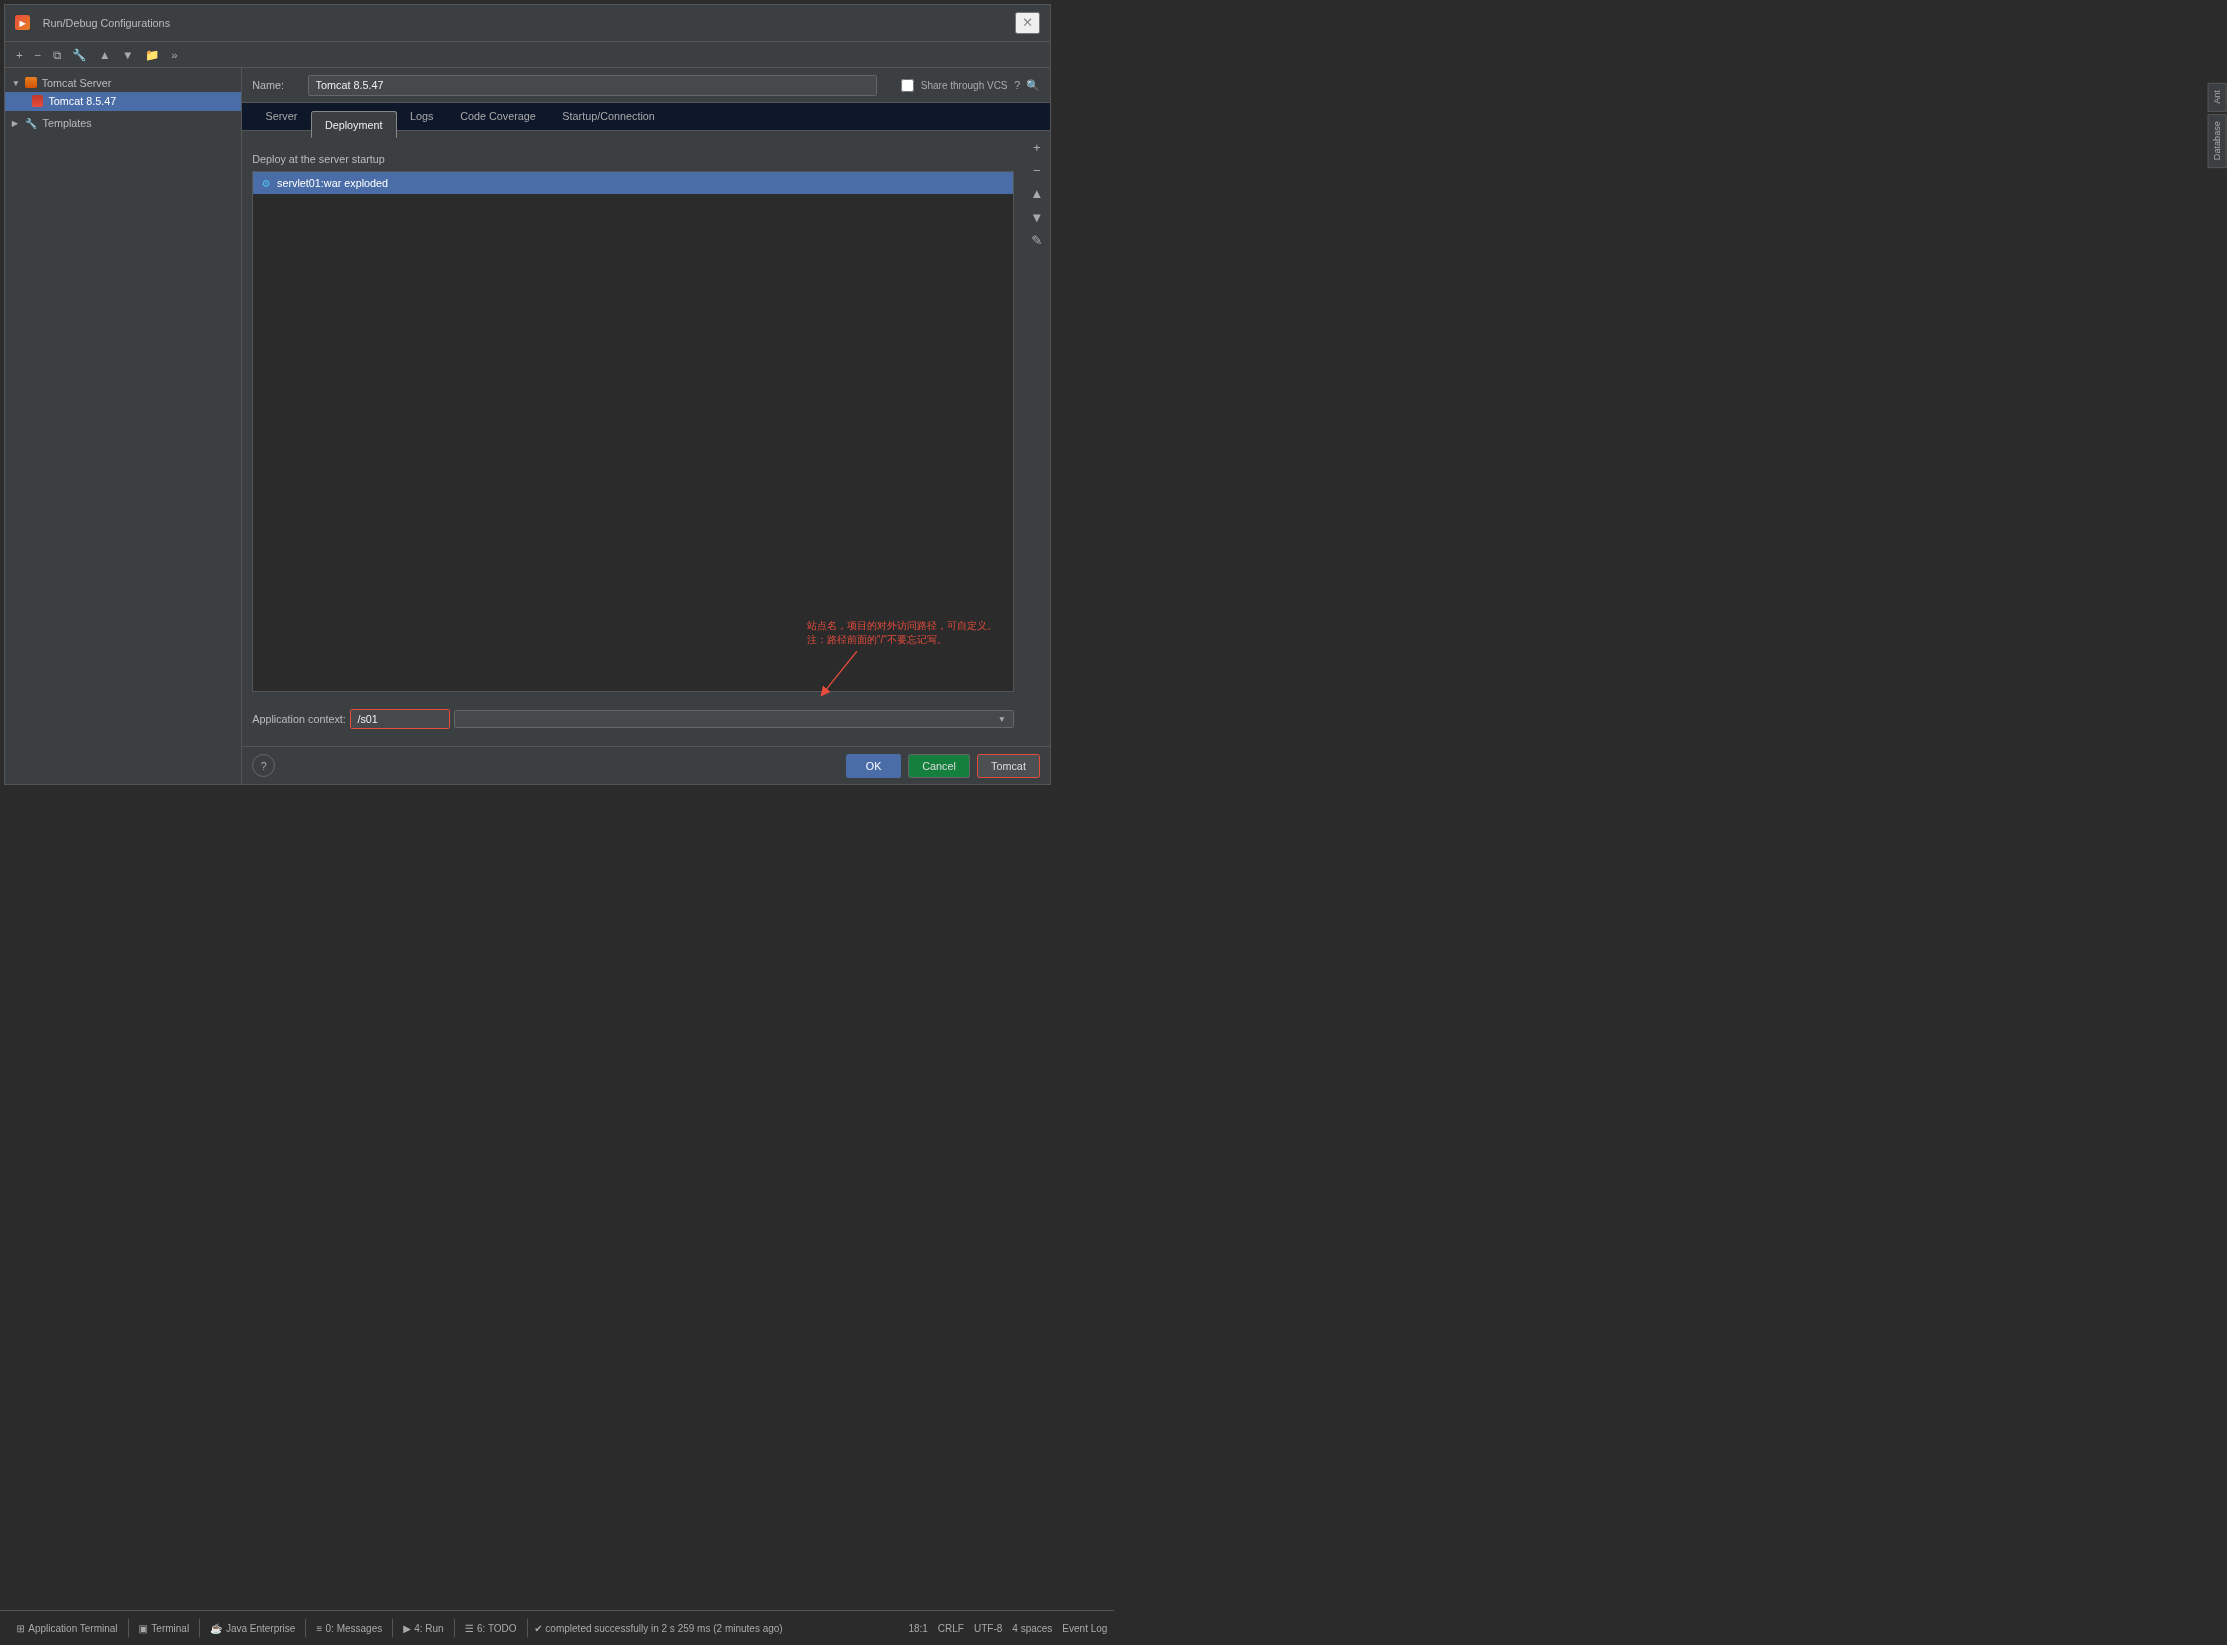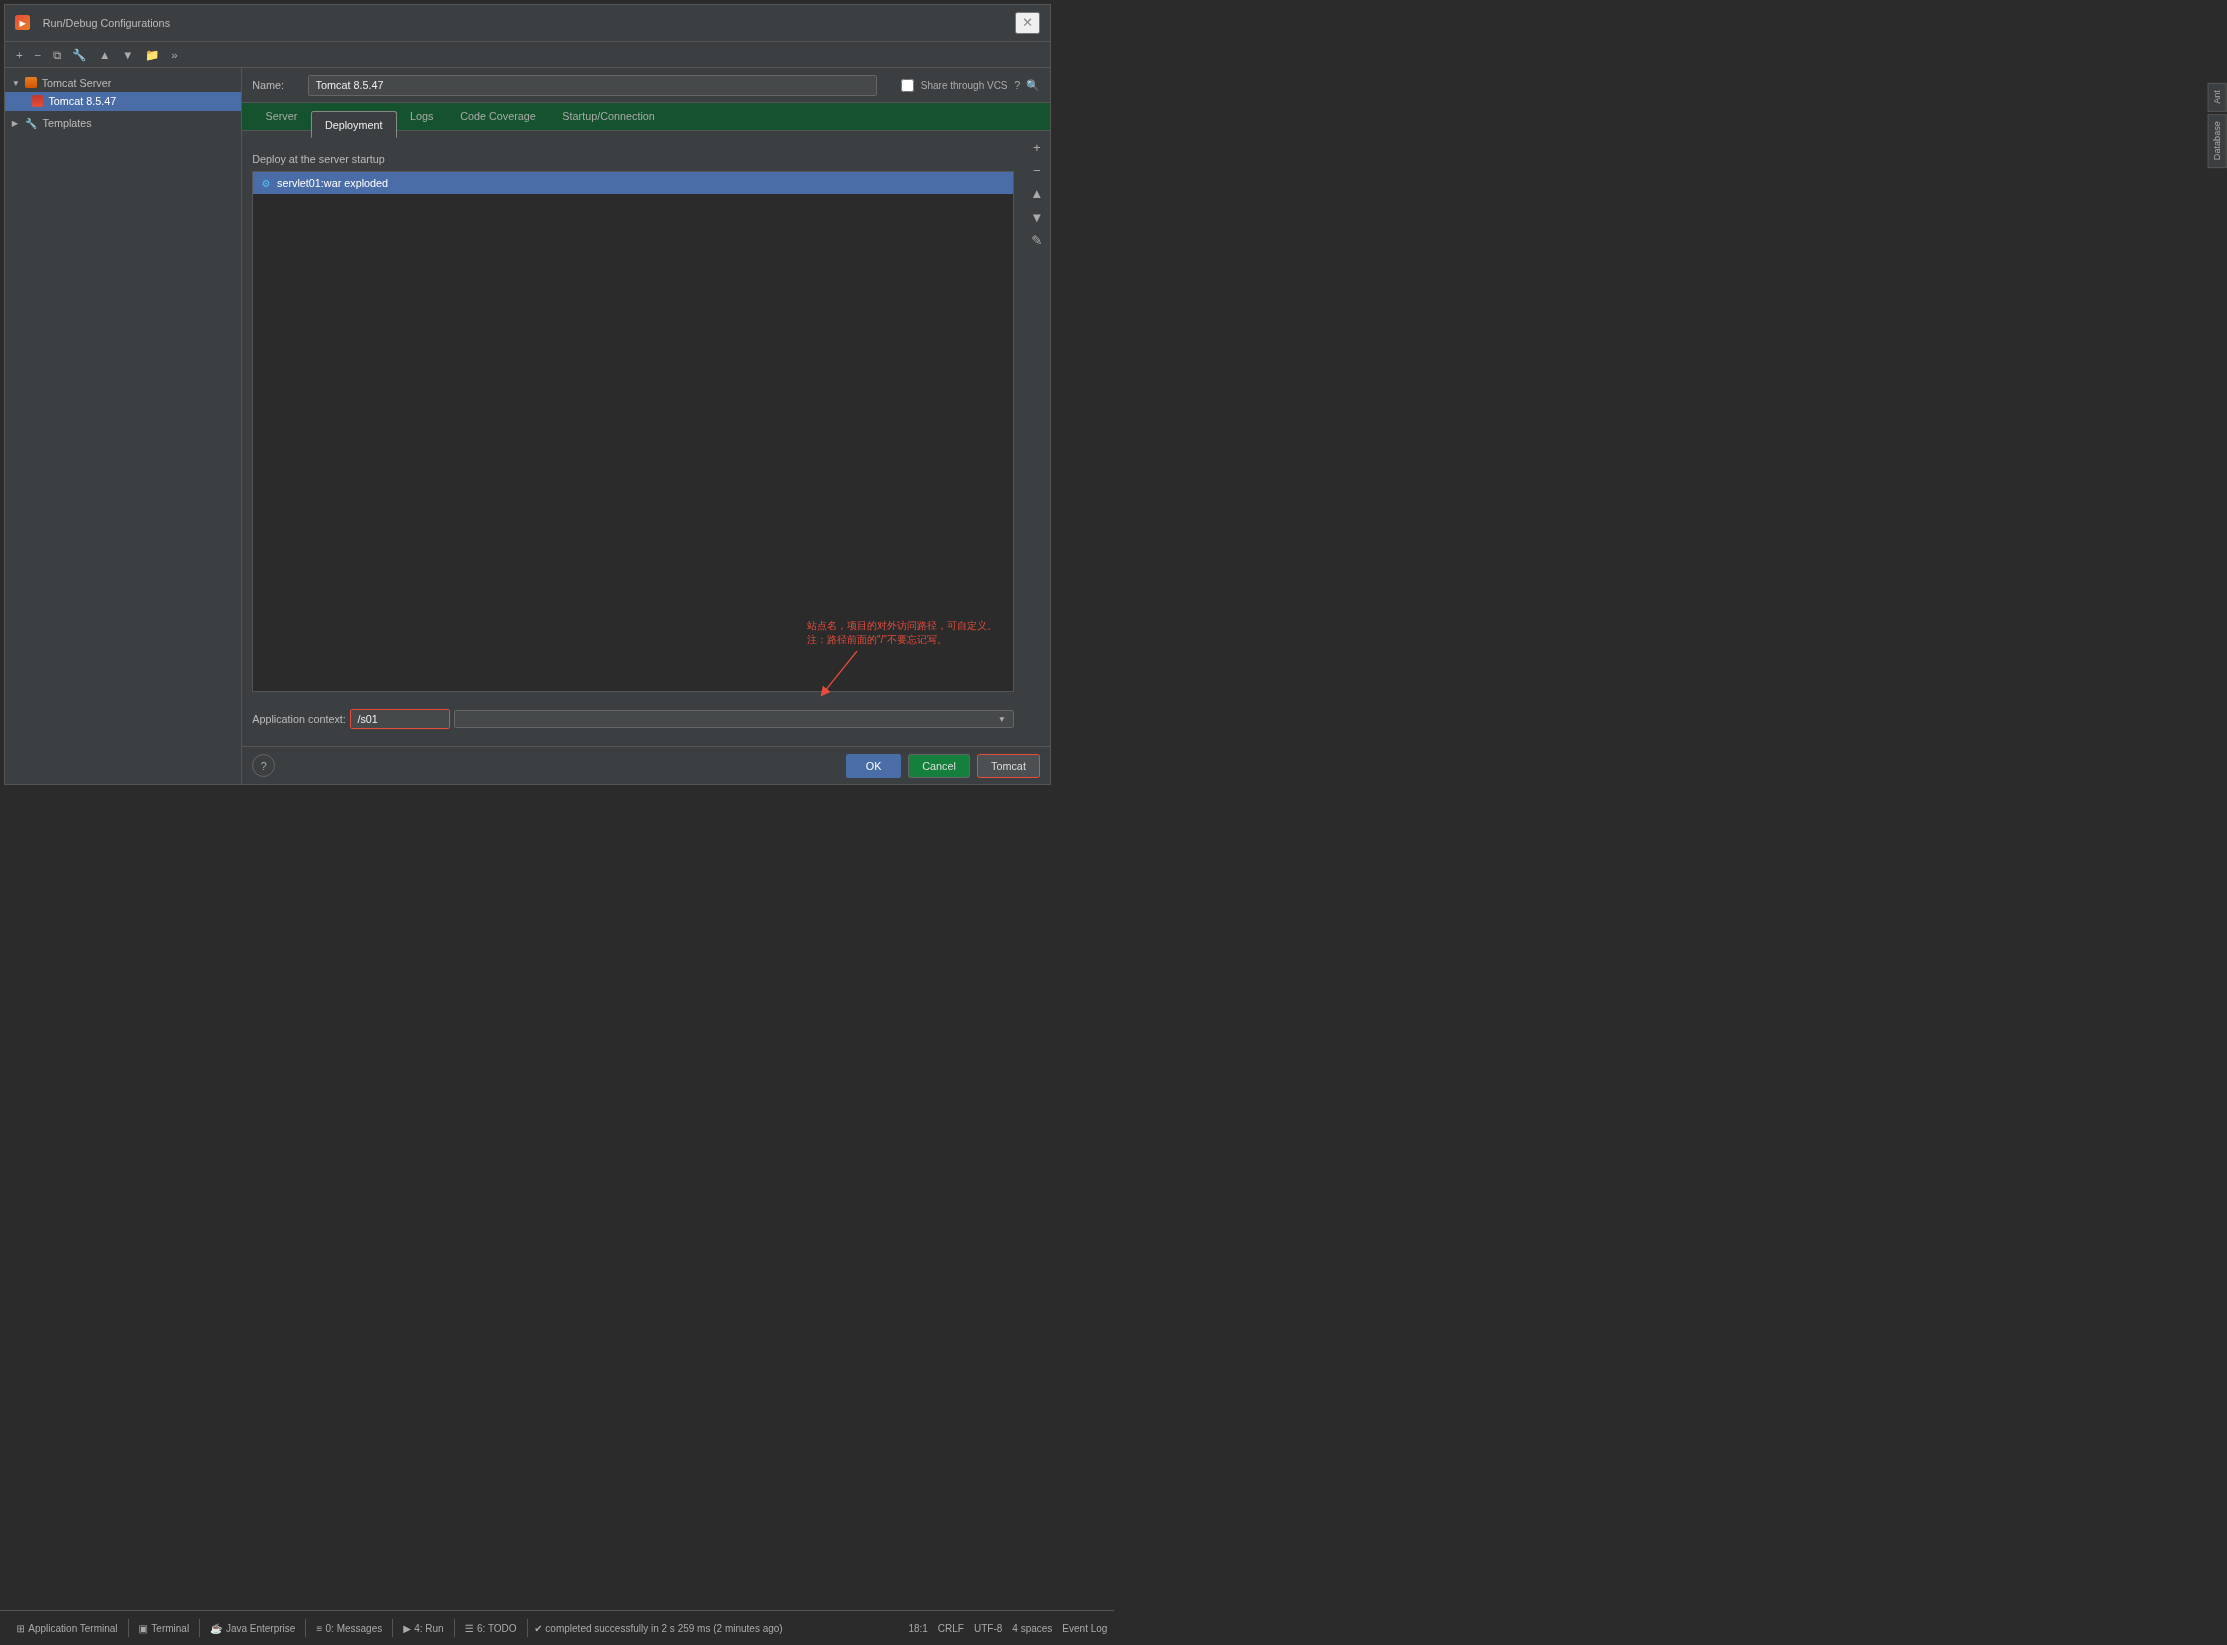--- a/index.html
+++ b/index.html
@@ -171,21 +171,21 @@
     }
     .search-icon {
       color: #aaa;
       cursor: pointer;
     }
 
     .tabs-bar {
       display: flex;
       border-bottom: 0.8px solid #555;
       flex-shrink: 0;
-      background: #14532d;
+      background: #0f172a;
       padding: 0 10px;
     }
     .tab {
       padding: 6.6px 13.3px;
       cursor: pointer;
       color: #aaa;
       font-size: 10.8px;
       border-bottom: 1.7px solid transparent;
       margin-bottom: -0.8px;
     }

